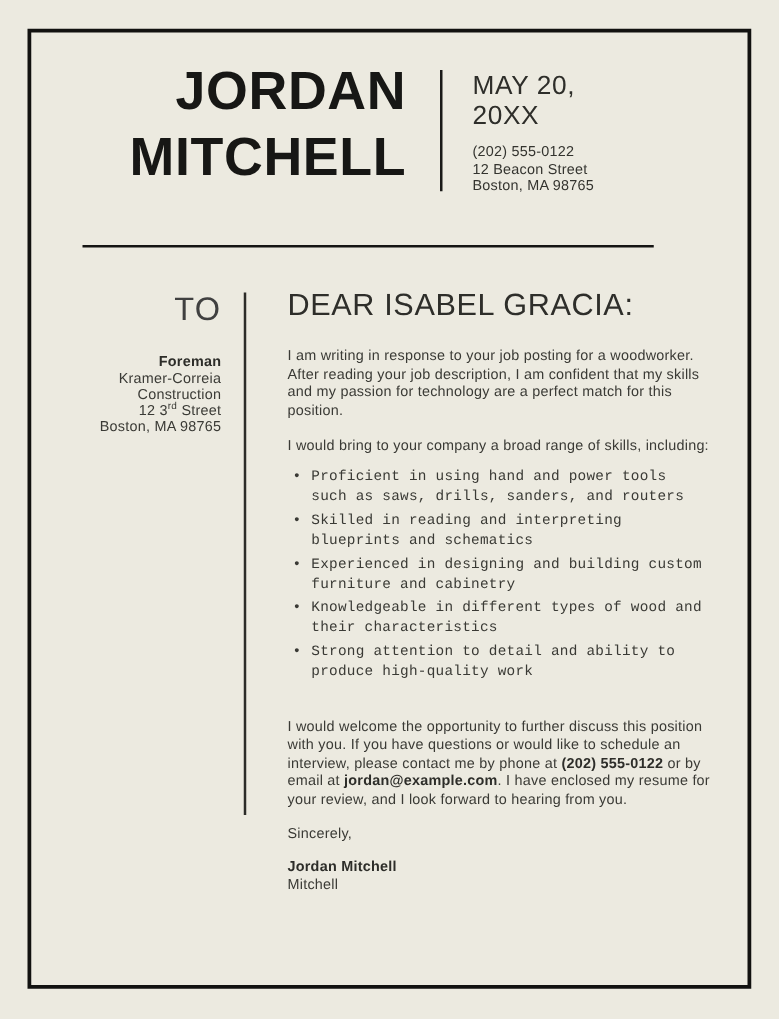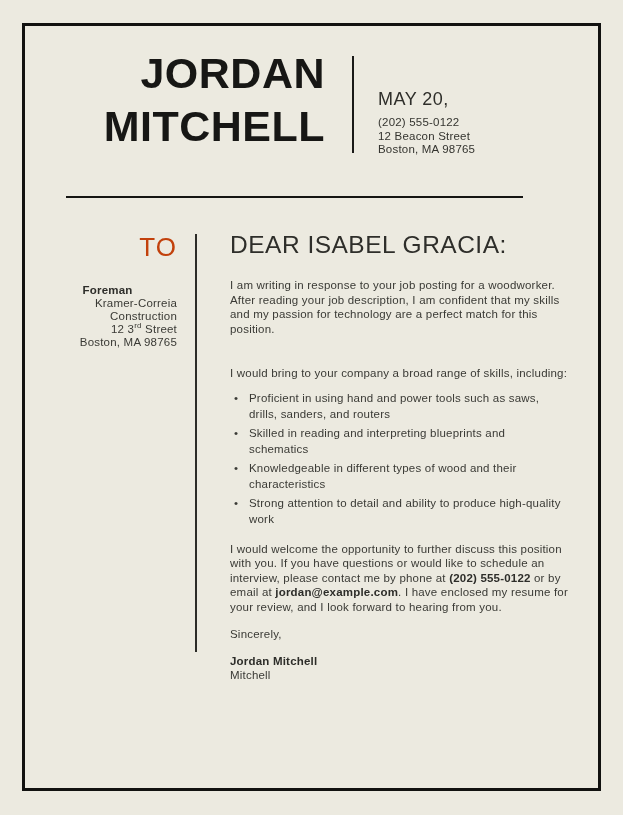--- a/index.html
+++ b/index.html
@@ -31,24 +31,23 @@
   }
   .header-divider {
     position: absolute;
     left: 352px; top: 56px;
     width: 1.5px; height: 97px;
     background: #1a1a18;
   }
   .date-block {
     position: absolute;
     left: 378px; top: 57px; width: 180px;
-    font-size: 18px; line-height: 24px;
+    font-size: 21px; line-height: 24px;
     letter-spacing: 0.5px;
     color: #2e2e2a;
-    margin-top: 30px;
   }
   .contact-block {
     position: absolute;
     left: 378px; top: 116px; width: 190px;
     font-size: 11.5px; line-height: 13.5px;
     letter-spacing: 0.2px;
     color: #34342f;
   }
   .rule {
     position: absolute;
@@ -59,29 +58,29 @@
 
   
   .recipient {
     position: absolute;
     left: 38px; top: 234px; width: 139px;
     text-align: right;
   }
   .to-label {
     font-size: 26px; line-height: 27px;
     letter-spacing: 1px;
-    color: #c2410c; font-weight: 400;
+    color: #404040; font-weight: 400;
   }
   .recipient-address {
     margin-top: 23px;
     font-size: 11.5px; line-height: 13px;
     letter-spacing: 0.2px;
     color: #3a3a35;
   }
-  .recipient-address .bold { font-weight: 700; color: #2d2d29; text-align: center; }
+  .recipient-address .bold { font-weight: 700; color: #2d2d29; }
   .recipient-address sup { font-size: 8px; line-height: 0; }
 
   .body-divider {
     position: absolute;
     left: 195px; top: 234px;
     width: 1.5px; height: 418px;
     background: #2c2c28;
   }
 
   
@@ -90,39 +89,40 @@
     left: 230px; top: 231px; width: 338px;
     font-size: 11.5px; line-height: 14.5px;
     letter-spacing: 0.2px;
     color: #3a3a35;
   }
   .salutation {
     font-size: 24.5px; line-height: 28px;
     letter-spacing: 0.5px;
     font-weight: 400; color: #2e2e2a;
   }
-  .letter p.para { margin-top: 30px; }
+  .letter p.para { margin-top: 14px; }
   .letter p.first-para { margin-top: 19px; }
   .bullet-list {
     list-style: none;
     margin-top: 9px;
+    font-family: Liberation Mono, monospace;
   }
   .bullet-list li {
     position: relative;
     padding-left: 19px;
     line-height: 16.5px;
     margin-top: 2px;
   }
   .bullet-list li::before {
     content: "\2022";
     position: absolute;
     left: 4px; top: 0;
     font-size: 11.5px;
   }
-  .closing-para { margin-top: 14px; }
+  .closing-para { margin-top: 28px; }
   .bold-inline { font-weight: 700; color: #2d2d29; }
   .signoff { margin-top: 13px; }
   .signature { margin-top: 12px; font-weight: 700; color: #2d2d29; }
   .enclosure { margin-top: 0; }
 </style>
 </head>
 <body>
 
 <div class="page">
 
@@ -130,20 +130,21 @@
 
   <div class="name-block">
     <div>JORDAN</div>
     <div>MITCHELL</div>
   </div>
 
   <div class="header-divider"></div>
 
   <div class="date-block">
     <div>MAY 20,</div>
+    <div>20XX</div>
   </div>
 
   <div class="contact-block">
     <div>(202) 555-0122</div>
     <div>12 Beacon Street</div>
     <div>Boston, MA 98765</div>
   </div>
 
   <div class="rule"></div>
 
@@ -163,20 +164,21 @@
   <div class="letter">
     <div class="salutation">DEAR ISABEL GRACIA:</div>
 
     <p class="para first-para">I am writing in response to your job posting for a woodworker. After reading your job description, I am confident that my skills and my passion for technology are a perfect match for this position.</p>
 
     <p class="para">I would bring to your company a broad range of skills, including:</p>
 
     <ul class="bullet-list">
       <li>Proficient in using hand and power tools such as saws, drills, sanders, and routers</li>
       <li>Skilled in reading and interpreting blueprints and schematics</li>
+      <li>Experienced in designing and building custom furniture and cabinetry</li>
       <li>Knowledgeable in different types of wood and their characteristics</li>
       <li>Strong attention to detail and ability to produce high-quality work</li>
     </ul>
 
     <p class="closing-para"><span>I would welcome the opportunity to further discuss this position with you. If you have questions or would like to schedule an interview, please contact me by phone at </span><span class="bold-inline">(202) 555-0122</span><span> or by email at </span><span class="bold-inline">jordan@example.com</span><span>. I have enclosed my resume for your review, and I look forward to hearing from you.</span></p>
 
     <p class="signoff">Sincerely,</p>
 
     <p class="signature">Jordan Mitchell</p>
     <p class="enclosure">Mitchell</p>

